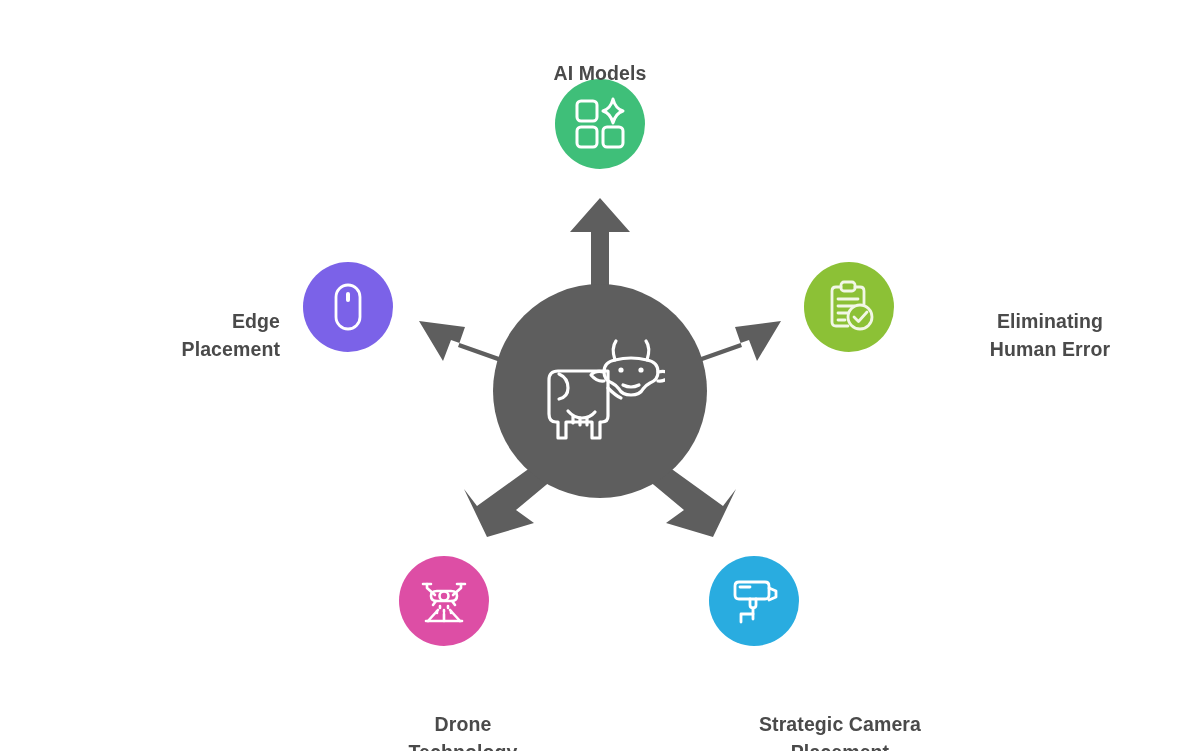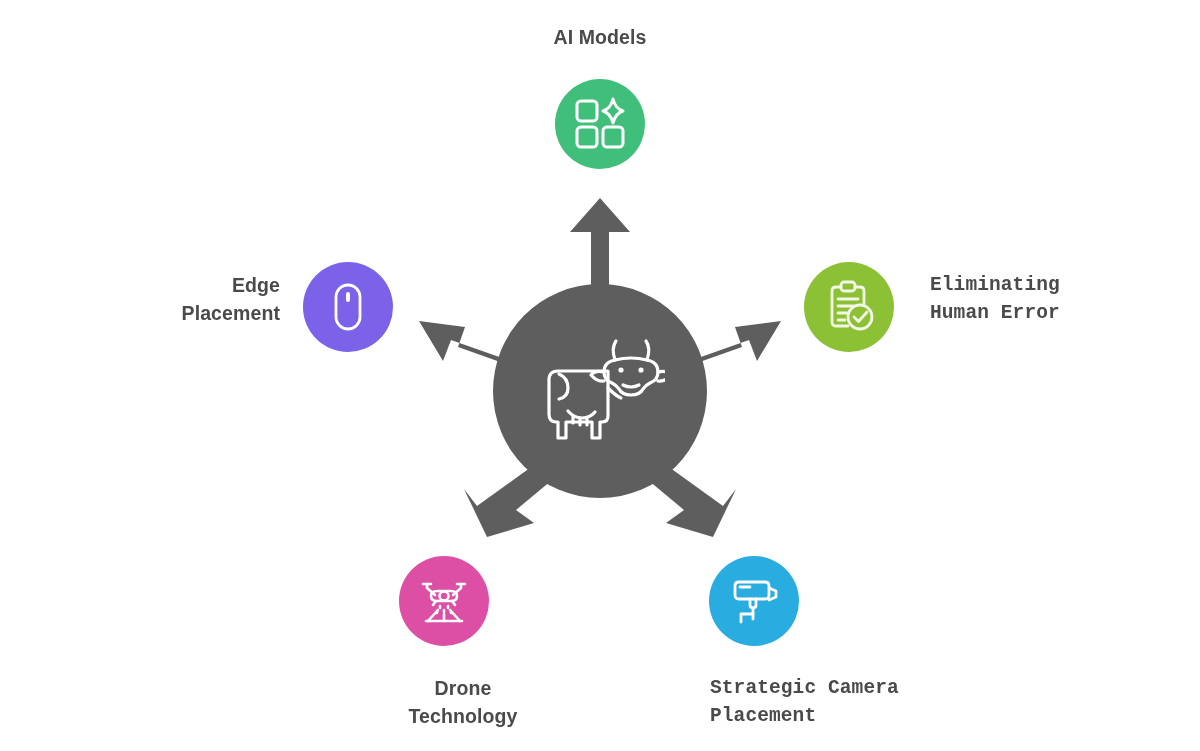--- a/index.html
+++ b/index.html
@@ -46,24 +46,25 @@
     display: block;
   }
   .label {
     position: absolute;
     color: #4a4a4a;
     font-weight: bold;
     font-size: 19.5px;
     line-height: 1.42;
     letter-spacing: 0.1px;
     white-space: pre-line;
+    margin-top: 36px;
   }
   .label.center { text-align: center; }
   .label.right  { text-align: right; }
-  .label.left   { text-align: left; font-family: Liberation Mono, monospace; }
+  .label.left   { text-align: center; }
 </style>
 </head>
 <body>
 
 <div id="canvas">
 
   <svg id="arrow-layer" viewBox="0 0 1200 751">
     <g fill="#5e5e5e">
 
       <path d="M591,360 L591,232 L570,232 L600,198 L630,232 L609,232 L609,360 Z"></path>

